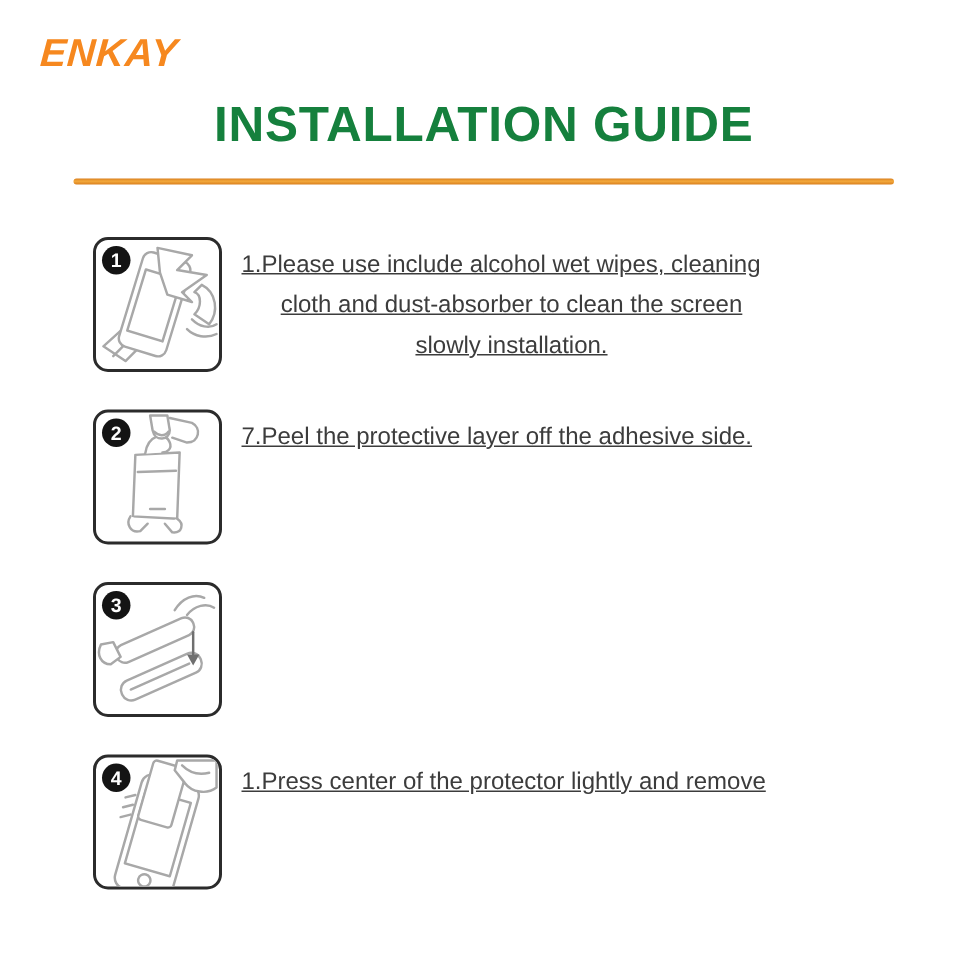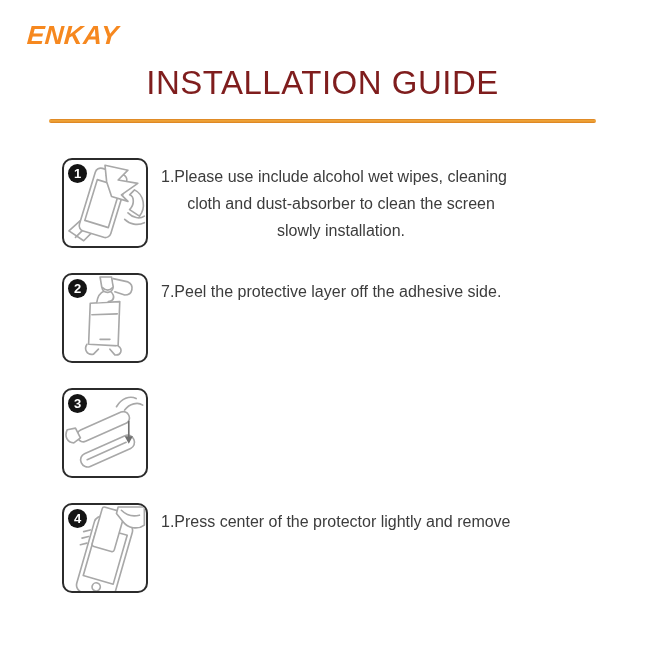--- a/index.html
+++ b/index.html
@@ -13,23 +13,23 @@
   }
   .logo {
     position:absolute; left:27px; top:20px;
     font-size:26px; font-weight:bold; font-style:italic;
     letter-spacing:0.5px; color:#f6881f;
     transform:skewX(-4deg);
   }
   .title {
     margin:64px 0 0 0;
     text-align:center;
-    font-size:33px; font-weight:normal;
+    font-size:33px; font-weight:bold;
     letter-spacing:0.5px;
-    color:#7f1d1d;
+    color:#15803d;
   }
   .divider {
     width:547px; height:4px;
     margin:17px auto 0 auto;
     background:linear-gradient(#d97f1e, #f3a93c 45%, #d97f1e);
     border-radius:2px;
   }
   .steps { position:absolute; left:0; top:158px; width:645px; }
   .step-row { display:flex; align-items:flex-start; margin:0 0 25px 62px; }
   .art-box {
@@ -48,21 +48,21 @@
     border-radius:50%;
     font-size:13px; font-weight:bold;
     display:flex; align-items:center; justify-content:center;
     z-index:2;
   }
   .art-box svg { position:absolute; left:0; top:0; width:100%; height:100%; }
   .step-text {
     margin-left:13px; padding-top:5px;
     font-size:16px; line-height:27px; color:#3c3c3c;
   }
-  .line { white-space:pre-wrap; }
+  .line { white-space:pre-wrap;text-decoration:underline; }
   .cont { padding-left:14px;text-align:center; }
   .art { stroke:#a8a8a8; stroke-width:2; fill:#ffffff; stroke-linejoin:round; stroke-linecap:round; }
   .art-nofill { stroke:#a8a8a8; stroke-width:2; fill:none; stroke-linejoin:round; stroke-linecap:round; }
   .art-dark { stroke:#8f8f8f; }
 </style>
 </head>
 <body>
 
 <div class="logo">ENKAY</div>
 

